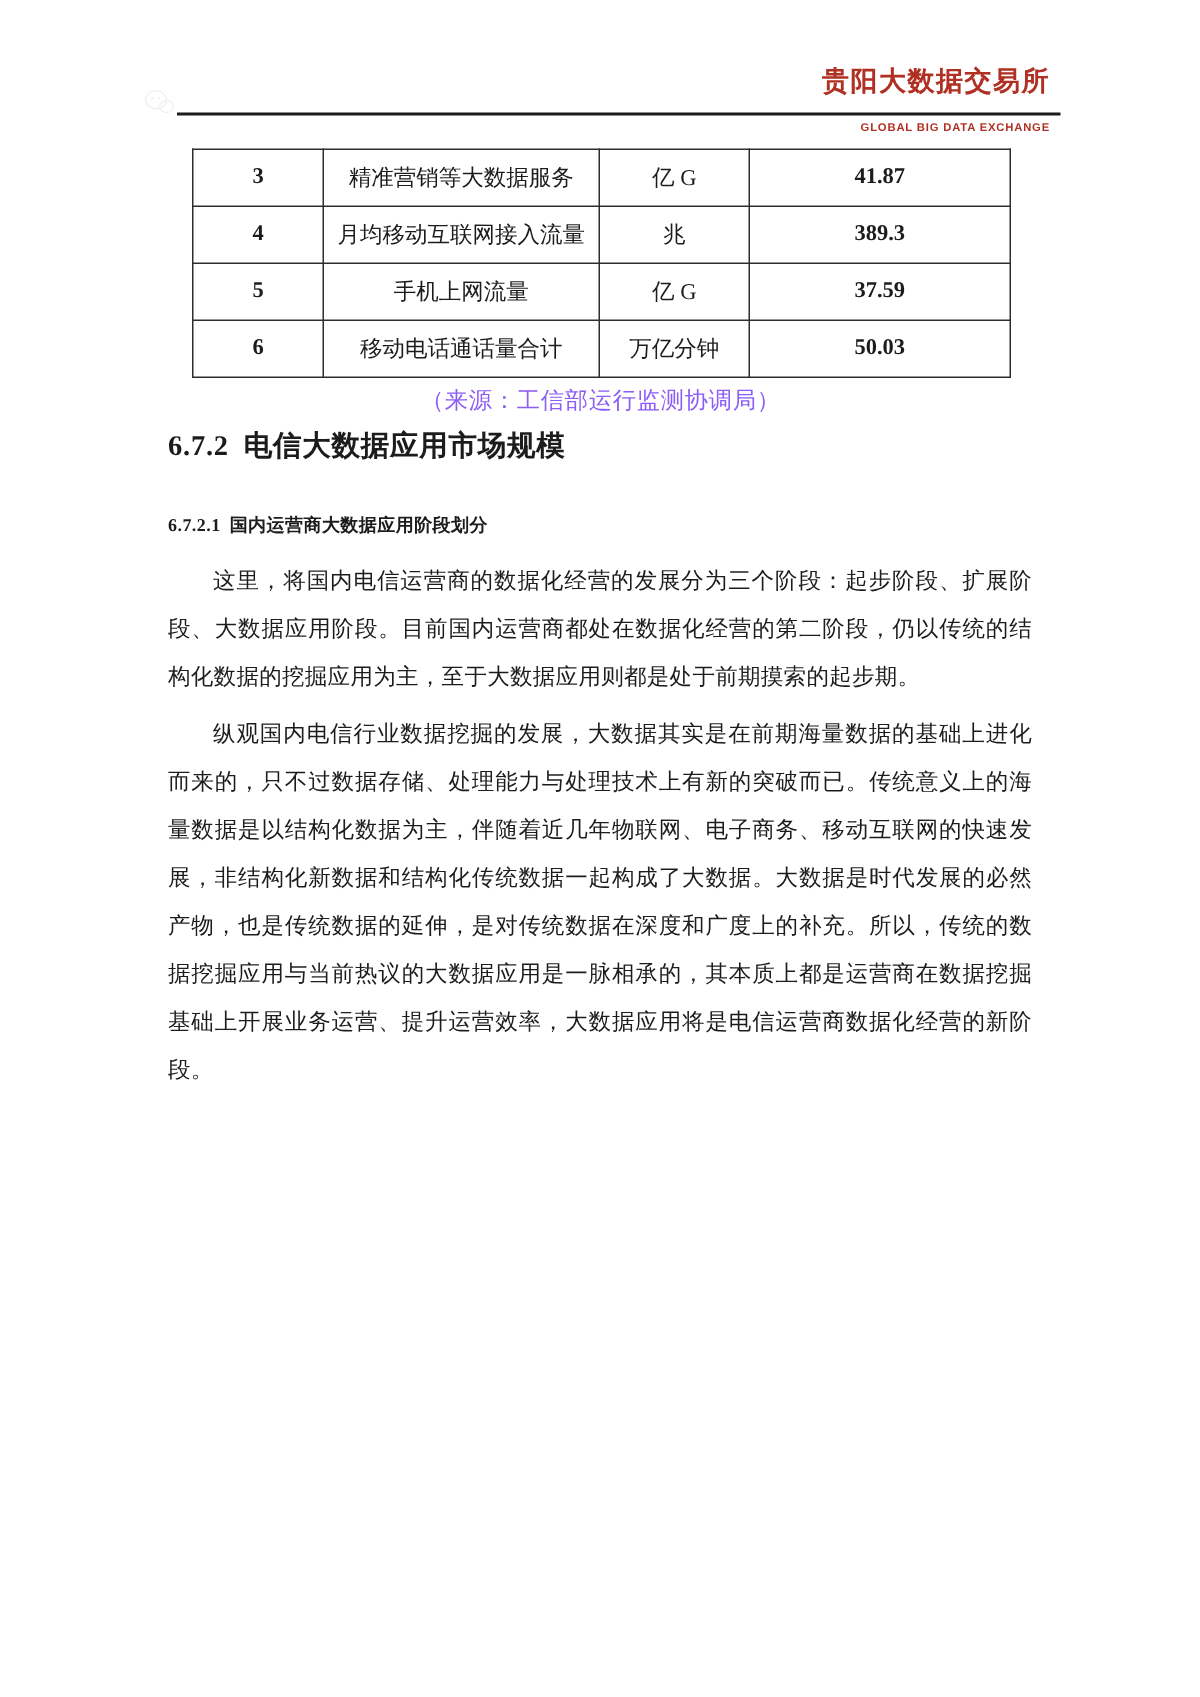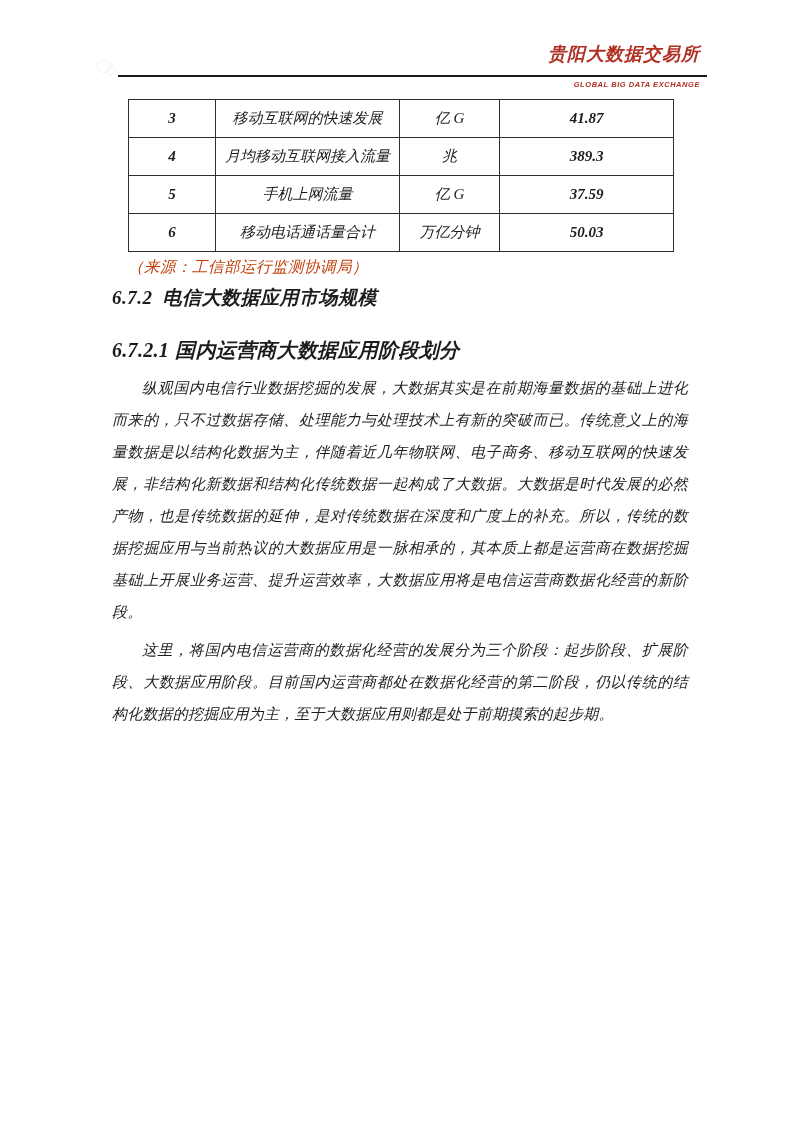--- a/index.html
+++ b/index.html
@@ -3,21 +3,20 @@
 <meta charset="utf-8">
 <style>
   html,body{margin:0;padding:0;background:#ffffff;}
   .page{
     position:relative;
     width:800px;height:792px;
     background:#ffffff;
     font-family:"Liberation Serif","DejaVu Serif",serif;
     color:#1c1c1c;
     overflow:hidden;
-    font-style:italic;
   }
 
   
   .brand{
     position:absolute;top:45px;right:100px;
     text-align:right;line-height:1.1;
   }
   .brand-cn{
     font-family:"Liberation Sans","DejaVu Sans",sans-serif;
     font-size:18px;font-weight:bold;letter-spacing:1px;
@@ -44,40 +43,40 @@
   }
   table.data td{
     border:1px solid #2e2e2e;
     height:37px;
     text-align:center;vertical-align:middle;
     font-size:15px;
     padding:0 4px;
   }
   td.c-no, td.c-val{font-weight:bold;}
   .table-source{
-    margin-top:5px;text-align:left;font-size:15.5px;color:#c2410c;
+    margin-top:5px;text-align:center;font-size:15.5px;color:#8b5cf6;
     letter-spacing:0.5px;
   }
 
   
   .content{
     position:absolute;top:281px;left:112px;width:576px;
   }
   .para{
     margin:0;font-size:15px;line-height:32px;
     text-align:justify;text-indent:2em;
     letter-spacing:0.2px;
   }
   .h2{
     margin:4px 0 27px 0;line-height:26px;
     font-size:19px;font-weight:bold;letter-spacing:0.5px;
   }
   .h3{
     margin:4px 0 10px 0;line-height:24px;
-    font-size:20px;font-weight:bold;letter-spacing:0.3px;
+    font-size:12px;font-weight:bold;letter-spacing:0.3px;
   }
   .h-num{margin-right:10px;}
   .h3 .h-num{margin-right:6px;}
   .para + .para{margin-top:6px;}
 
   
   .page-number{
     position:absolute;top:1030px;left:0;width:100%;
     text-align:center;font-size:14px;color:#111;
   }
@@ -115,21 +114,21 @@
     <table class="data">
       <colgroup>
         <col style="width:87px">
           <col style="width:184px">
           <col style="width:100px">
           <col style="width:174px">
       </colgroup>
       <tbody>
         <tr>
           <td class="c-no">3</td>
-          <td class="c-name">移动互联网的快速发展</td>
+          <td class="c-name">精准营销等大数据服务</td>
           <td class="c-unit">亿 G</td>
           <td class="c-val">41.87</td>
         </tr>
         <tr>
           <td class="c-no">4</td>
           <td class="c-name">月均移动互联网接入流量</td>
           <td class="c-unit">兆</td>
           <td class="c-val">389.3</td>
         </tr>
         <tr>
@@ -153,22 +152,22 @@
 
     <div class="h2">
       <span class="h-num">6.7.2</span><span>电信大数据应用市场规模</span>
     </div>
 
 
     <div class="h3">
       <span class="h-num">6.7.2.1</span><span>国内运营商大数据应用阶段划分</span>
     </div>
 
+    <p class="para">这里，将国内电信运营商的数据化经营的发展分为三个阶段：起步阶段、扩展阶段、大数据应用阶段。目前国内运营商都处在数据化经营的第二阶段，仍以传统的结构化数据的挖掘应用为主，至于大数据应用则都是处于前期摸索的起步期。</p>
     <p class="para">纵观国内电信行业数据挖掘的发展，大数据其实是在前期海量数据的基础上进化而来的，只不过数据存储、处理能力与处理技术上有新的突破而已。传统意义上的海量数据是以结构化数据为主，伴随着近几年物联网、电子商务、移动互联网的快速发展，非结构化新数据和结构化传统数据一起构成了大数据。大数据是时代发展的必然产物，也是传统数据的延伸，是对传统数据在深度和广度上的补充。所以，传统的数据挖掘应用与当前热议的大数据应用是一脉相承的，其本质上都是运营商在数据挖掘基础上开展业务运营、提升运营效率，大数据应用将是电信运营商数据化经营的新阶段。</p>
-    <p class="para">这里，将国内电信运营商的数据化经营的发展分为三个阶段：起步阶段、扩展阶段、大数据应用阶段。目前国内运营商都处在数据化经营的第二阶段，仍以传统的结构化数据的挖掘应用为主，至于大数据应用则都是处于前期摸索的起步期。</p>
   </div>
 
   <div class="page-number">154</div>
 
   <div class="watermark">
     <span>
       <svg width="42" height="36" viewBox="0 0 42 36">
         <ellipse cx="17" cy="15" rx="15" ry="12.5" fill="none" stroke="#e2e2e2" stroke-width="2.5"></ellipse>
         <path d="M8 25 L5 31 L12 27" fill="none" stroke="#e2e2e2" stroke-width="2.5" stroke-linejoin="round"></path>
         <ellipse cx="32" cy="25" rx="9" ry="7.5" fill="none" stroke="#e2e2e2" stroke-width="2.5"></ellipse>

